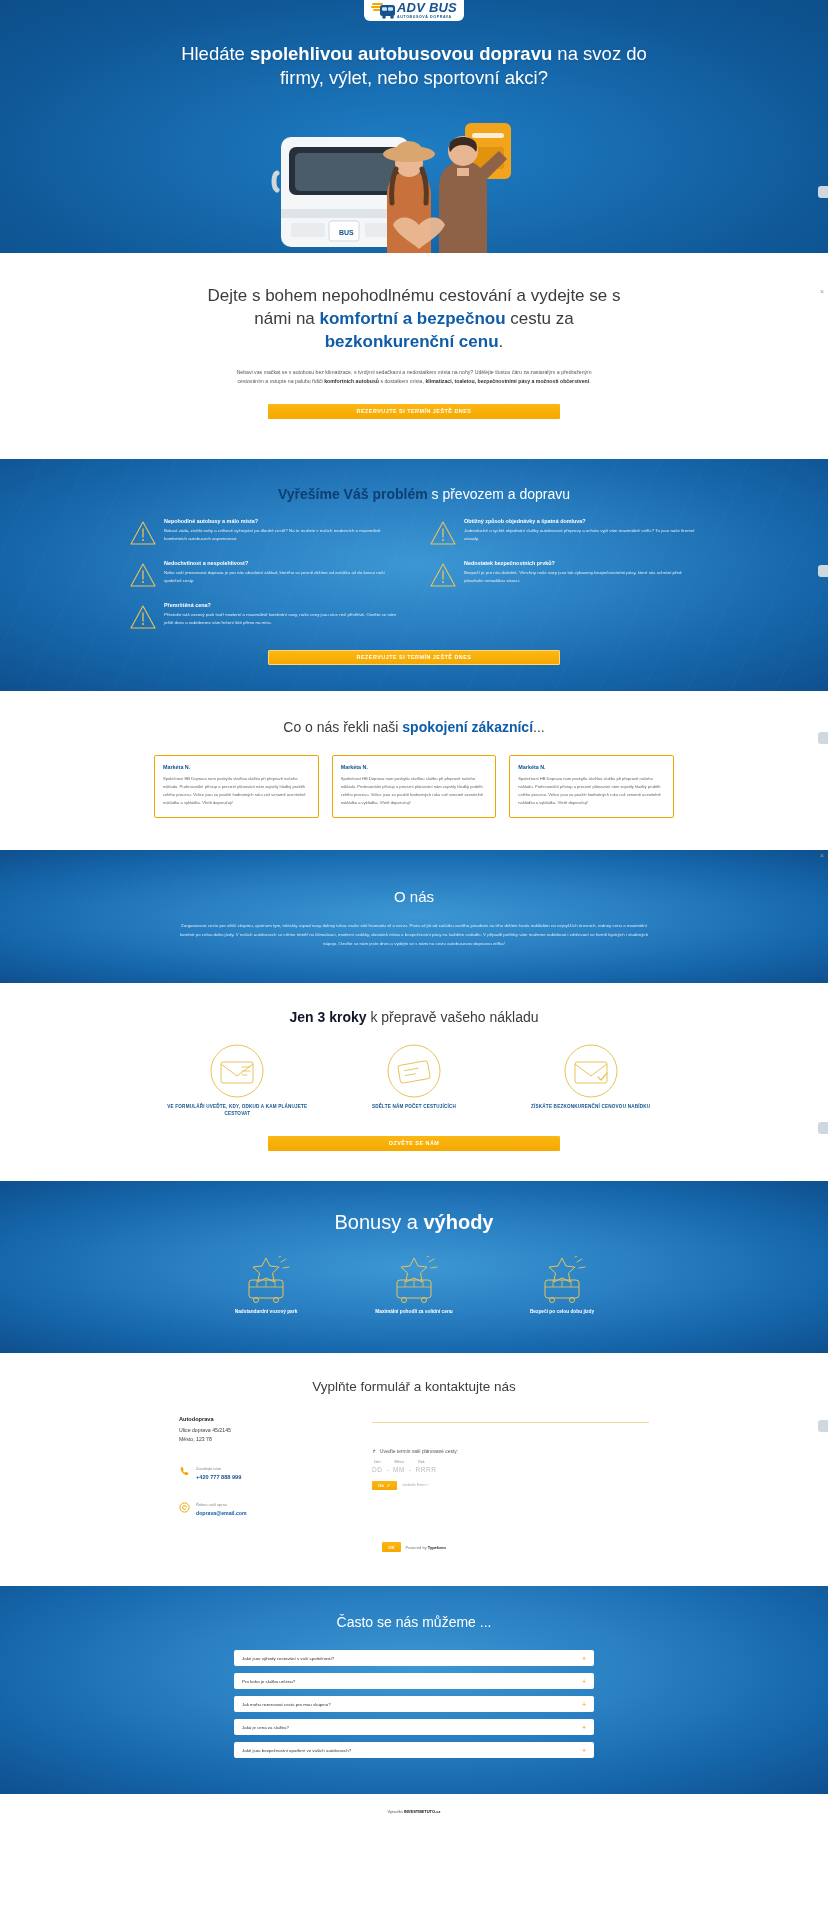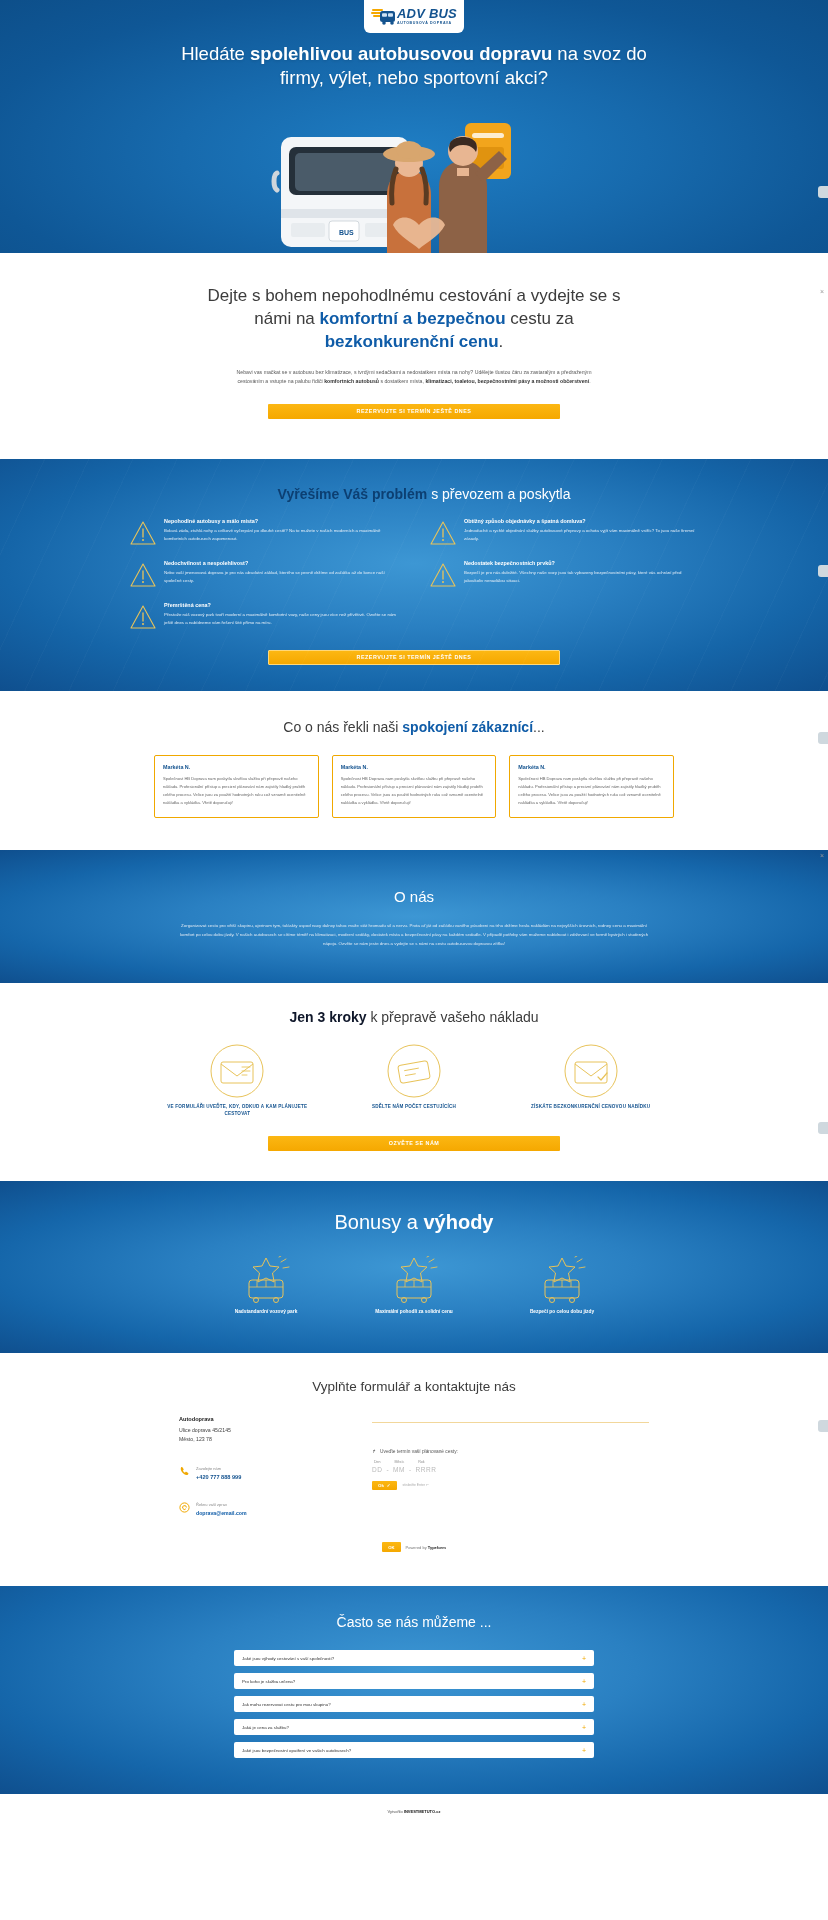--- a/index.html
+++ b/index.html
@@ -15,21 +15,21 @@
 
   
   .hero {
     position: relative;
     height: 253px;
     background: radial-gradient(ellipse at 50% 60%, #1f7ec4 0%, #176aad 40%, #0f5796 75%, #0d4f8a 100%);
     overflow: hidden;
   }
   .logo-box {
     position: absolute; top: 0; left: 50%; transform: translateX(-50%);
-    width: 100px; height: 33px; background:#fff;
+    width: 100px; height: 21px; background:#fff;
     border-radius: 0 0 6px 6px;
     display:flex; align-items:center; justify-content:center; gap:0;
     z-index: 5;
   }
   .logo-mark { width: 26px; height: 20px; position: relative; flex: none; }
   .logo-text { display:flex; flex-direction:column; line-height:1; }
   .logo-title { font-size: 13px; font-weight: 800; color:#14538f; letter-spacing:.2px; font-style: italic;}
   .logo-sub { font-size: 3.6px; font-weight:700; color:#14538f; letter-spacing:.6px; margin-top:1.5px;}
   .hero-heading {
     position: relative; z-index: 4;
@@ -244,21 +244,21 @@
       <span>Dejte s bohem nepohodlnému cestování a vydejte se s námi na </span><b>komfortní a bezpečnou</b><span> cestu za </span><b>bezkonkurenční cenu</b><span>.</span>
     </h2>
     <p>
       <span>Nebavi vas mačkat se v autobusu bez klimatizace, s tvrdými sedačkami a nedostatkem místa na nohy? Udělejte tlustou čáru za zastaralým a předraženým cestováním a vstupte na palubu řidiči </span><b>komfortnich autobusů</b><span> s dostatkem místa, </span><b>klimatizaci, toaletou, bezpečnostními pásy a možnosti občerstvení</b><span>.</span>
     </p>
     <button class="btn-primary">REZERVUJTE SI TERMÍN JEŠTĚ DNES</button>
   </section>
 
   <section class="problems">
     <h2 class="sect-title">
-      <b>Vyřešíme Váš problém</b><span> s převozem a poskytla</span>
+      <b>Vyřešíme Váš problém</b><span> s převozem a dopravu</span>
     </h2>
     <div class="prob-grid">
       <div class="prob">
         <span class="tri">
           <svg width="28" height="26" viewBox="0 0 28 26">
               <path d="M14 2L26 24H2z" fill="none" stroke="#e8c35a" stroke-width="1.1" stroke-linejoin="round"></path>
               <path d="M14 9v8" stroke="#e8c35a" stroke-width="1.3" stroke-linecap="round"></path>
               <circle cx="14" cy="20" r="1" fill="#e8c35a"></circle>
             </svg>
         </span>

